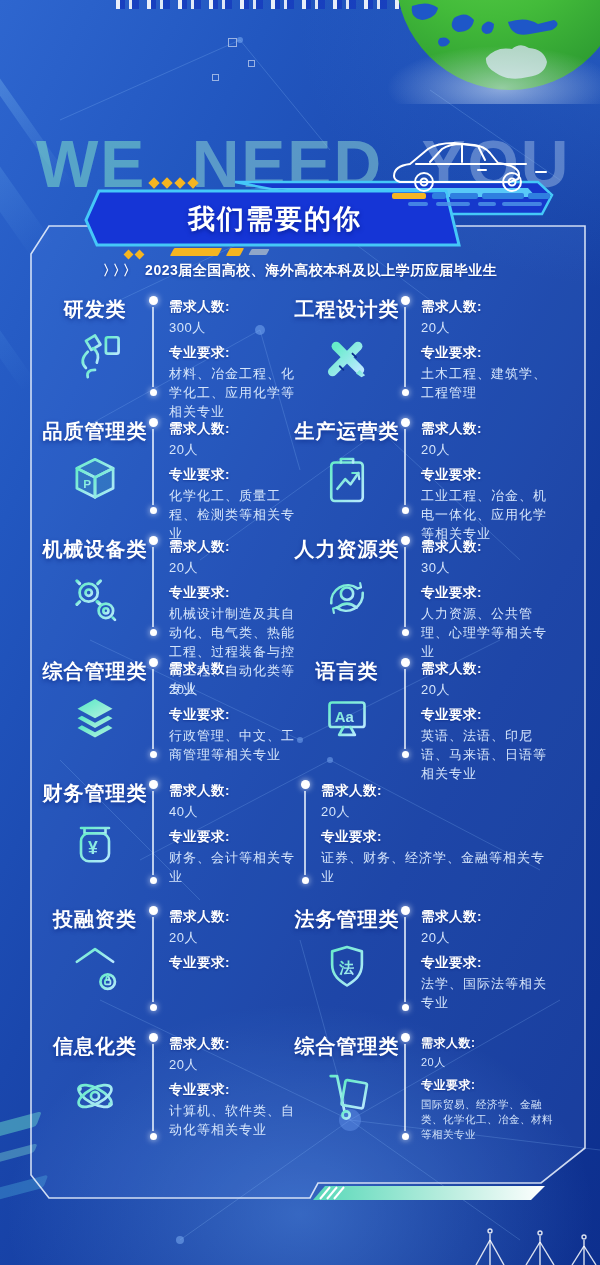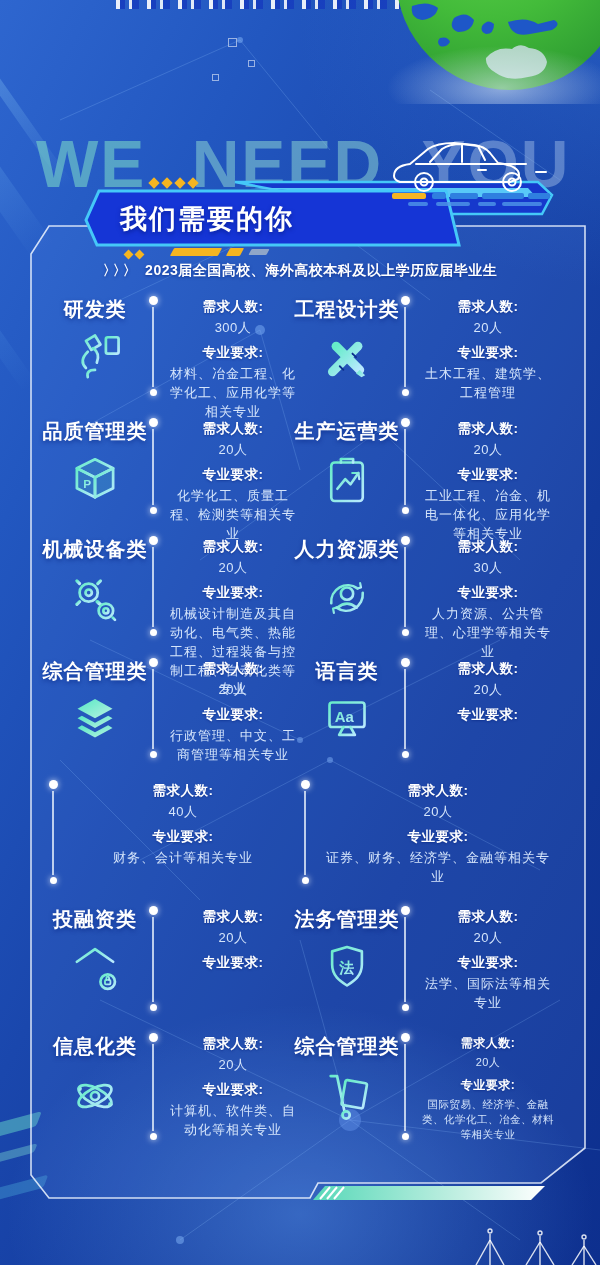--- a/index.html
+++ b/index.html
@@ -31,21 +31,21 @@
 
   
   .watermark{position:absolute;left:36px;top:126px;white-space:nowrap;
     font-size:66px;font-weight:bold;letter-spacing:2px;opacity:.52;}
   .watermark .w1{color:#84e6ca;}
   .watermark .w2{color:#8fd8d4;margin-left:25px;}
   .watermark .w3{color:#93b2e2;margin-left:18px;}
 
   
   .banner-svg{position:absolute;left:0;top:0;width:600px;height:300px;}
-  .banner-title{position:absolute;left:120px;top:201px;width:310px;
+  .banner-title{position:absolute;left:120px;top:201px;width:310px;text-align:center;
     color:#ffffff;font-size:27px;font-weight:bold;letter-spacing:2px;text-shadow:0 2px 4px rgba(0,20,120,.6);}
 
   .diamond{position:absolute;width:8px;height:8px;background:#f5b521;transform:rotate(45deg);}
   .dash{position:absolute;height:8px;transform:skewX(-28deg);border-radius:1px;}
 
   
   .subtitle{position:absolute;left:40px;top:262px;width:520px;text-align:center;color:#fff;
     font-size:14px;font-weight:bold;letter-spacing:.5px;text-shadow:0 1px 3px rgba(0,30,120,.6);}
   .subtitle .arr{margin-right:8px;letter-spacing:-4px;font-weight:bold;}
 
@@ -55,21 +55,21 @@
   .cat{display:flex;align-items:stretch;}
   .cat-left{width:100px;display:flex;flex-direction:column;align-items:center;flex:0 0 100px;}
   .cat-title{color:#fff;font-size:20px;font-weight:bold;letter-spacing:1px;white-space:nowrap;
     text-shadow:0 2px 4px rgba(0,30,120,.55);}
   .cat-icon{margin-top:7px;}
   .vdiv{width:16px;flex:0 0 16px;display:flex;flex-direction:column;align-items:center;padding:0 0 22px 0;}
   .vdiv .dot{width:9px;height:9px;border-radius:50%;background:#fff;box-shadow:0 0 6px rgba(255,255,255,.8);}
   .vdiv .d2{width:7px;height:7px;}
   .vdiv .ln{flex:1;width:2px;background:rgba(240,248,255,.75);margin:2px 0;}
   .r7 .vdiv{padding-bottom:58px;}
-  .cat-info{flex:1;padding-left:8px;padding-top:2px;text-align:center;}
+  .cat-info{flex:1;padding-left:8px;padding-top:2px;}
   .lbl{color:#ffffff;font-size:13.5px;font-weight:bold;letter-spacing:.5px;text-shadow:0 1px 2px rgba(0,30,120,.5);}
   .val{color:#d5e5fb;font-size:13px;margin:3px 0 7px 0;letter-spacing:.5px;}
   .major{line-height:1.45;letter-spacing:1px;margin-bottom:0;}
   .compact .lbl{font-size:12px;}
   .compact .val{font-size:11px;}
   .compact .major{font-size:10.5px;letter-spacing:.5px;}
 </style>
 </head>
 <body>
 
@@ -498,24 +498,45 @@
     </div>
     <div class="vdiv">
         <i class="dot"></i>
         <i class="ln"></i>
         <i class="dot d2"></i>
       </div>
     <div class="cat-info">
       <div class="lbl">需求人数:</div>
       <div class="val">20人</div>
       <div class="lbl">专业要求:</div>
-    </div>
-  </div>
-
-  <div class="cat">
+      <div class="val major">英语、法语、印尼语、马来语、日语等相关专业</div>
+    </div>
+  </div>
+
+  <div class="cat">
+    <div class="cat-left">
+      <div class="cat-title">财务管理类</div>
+      <div class="cat-icon">
+        <svg width="56" height="56" viewBox="0 0 64 64" fill="none" stroke-linecap="round" stroke-linejoin="round">
+          <defs>
+              <linearGradient id="g9" x1="0" y1="0" x2="1" y2="1">
+                <stop offset="0" stop-color="#66ecc9"></stop>
+                <stop offset="1" stop-color="#b9e9ff"></stop>
+              </linearGradient>
+            </defs>
+          <g stroke="url(#g9)" stroke-width="3">
+            <path d="M20 22 h24 v-6 M20 22 v-6 M16 16 h32"></path>
+            <rect x="16" y="22" width="32" height="32" rx="9"></rect>
+            <line x1="26" y1="16" x2="26" y2="10"></line>
+              <line x1="38" y1="16" x2="38" y2="10"></line>
+          </g>
+          <text x="24" y="46" font-size="20" font-weight="bold" fill="url(#g9)">¥</text>
+        </svg>
+      </div>
+    </div>
     <div class="vdiv">
         <i class="dot"></i>
         <i class="ln"></i>
         <i class="dot d2"></i>
       </div>
     <div class="cat-info">
       <div class="lbl">需求人数:</div>
       <div class="val">40人</div>
       <div class="lbl">专业要求:</div>
       <div class="val major">财务、会计等相关专业</div>

